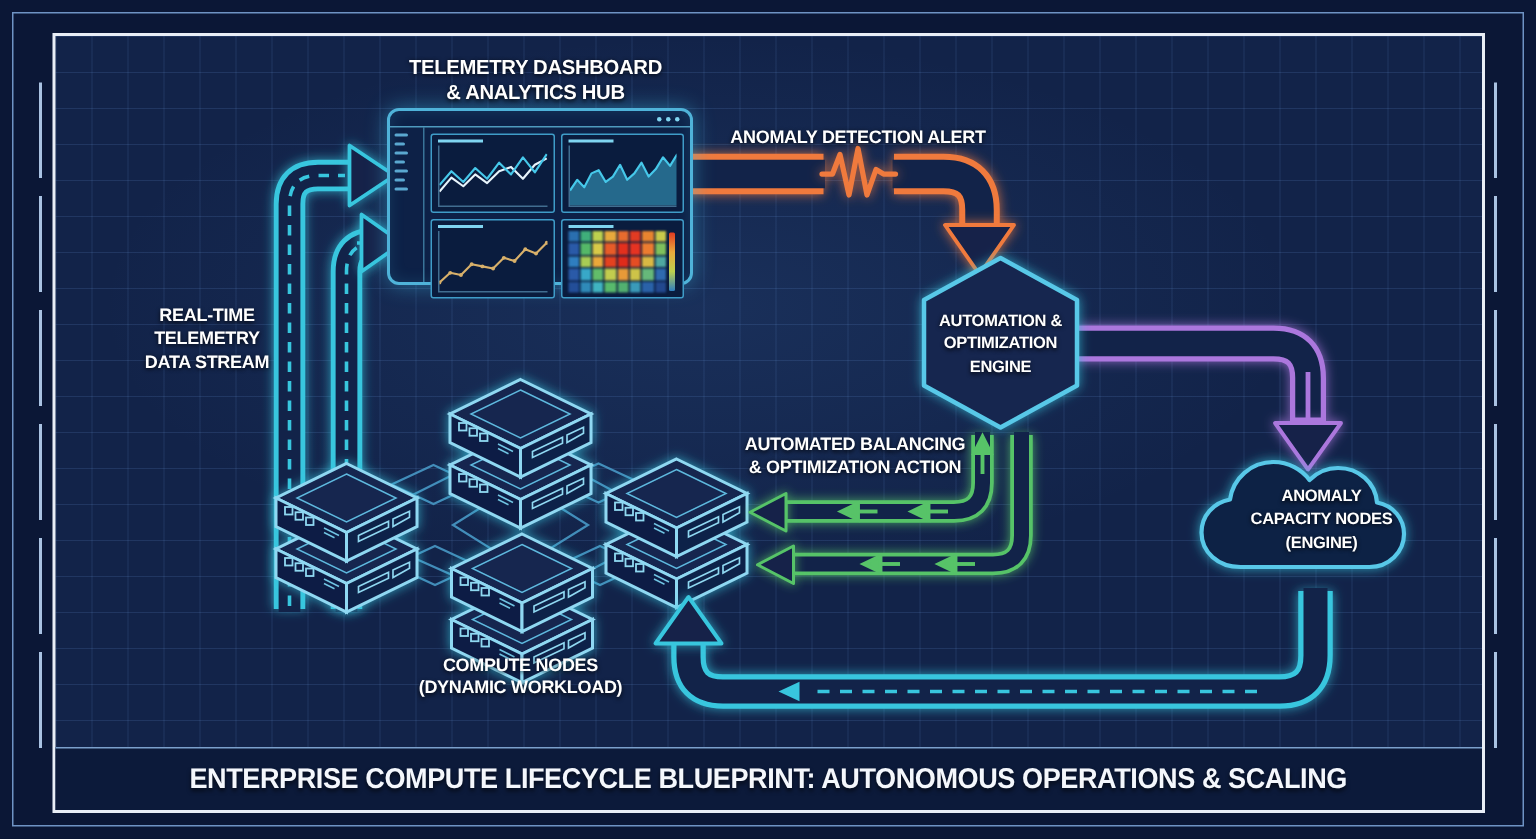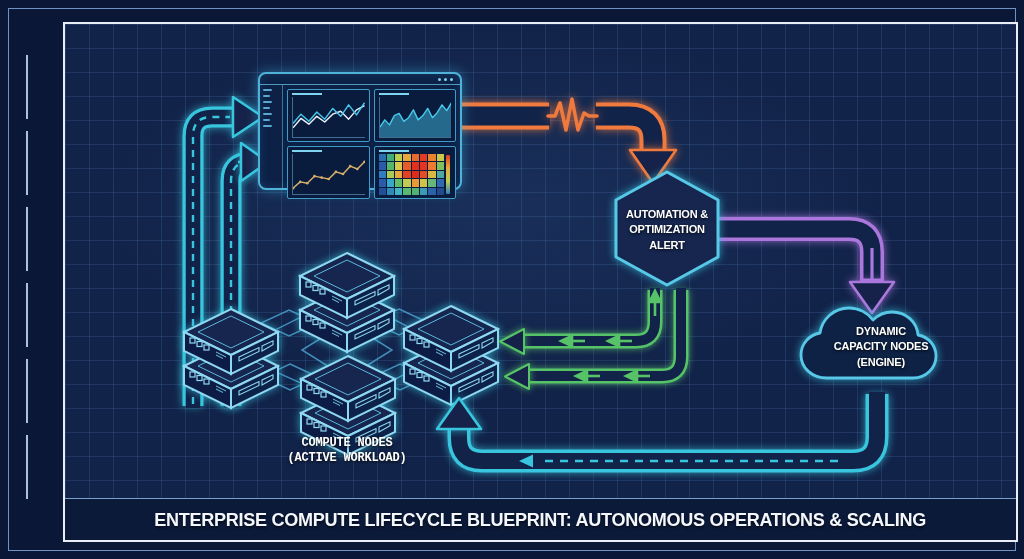--- a/index.html
+++ b/index.html
@@ -13,21 +13,21 @@
          background:repeating-linear-gradient(180deg,#a9c2e2 0 64px,transparent 64px 76px);}
   .ruler.left{left:26px;} .ruler.right{right:26px;}
   
   .frame{position:absolute;left:35px;top:22px;width:951px;height:516px;
          border:2px solid #e9eef6;
          background:
            radial-gradient(ellipse 60% 50% at 45% 35%, rgba(80,140,215,.12), transparent 70%),
            linear-gradient(to right, rgba(115,165,235,.15) 1px, transparent 1px),
            linear-gradient(to bottom, rgba(115,165,235,.15) 1px, transparent 1px),
            #122349;
-         background-size:auto,24px 24px,24px 24px,auto;margin-left:28px;}
+         background-size:auto,24px 24px,24px 24px,auto;}
   
   .title-band{position:absolute;left:0;right:0;bottom:0;height:41px;
               background:#0c1a3a;border-top:1.5px solid #7ba0cc;
               display:flex;align-items:center;justify-content:center;}
   .title-band span{color:#f4f7fc;font-weight:bold;font-size:19px;letter-spacing:-.3px;
                    transform:scaleX(.95);white-space:nowrap;
                    text-shadow:0 2px 3px rgba(0,0,0,.6);}
   svg.diagram{position:absolute;left:0;top:0;z-index:2;}
   
   .lbl{position:absolute;z-index:4;color:#fff;font-weight:bold;font-size:12px;
@@ -326,35 +326,51 @@
                 <div style="background: rgb(42, 98, 168);"></div>
                 <div style="background: rgb(34, 72, 142);"></div>
               </div>
               <div class="hmbar" style="background: linear-gradient(rgb(225, 59, 34), rgb(232, 169, 60), rgb(188, 208, 78), rgb(47, 126, 192));"></div>
             </div>
         </div>
       </div>
     </div>
   </div>
 
-
-
-
+  <div class="lbl big" style="left:357px;top:36px;">
+    <div>TELEMETRY DASHBOARD</div>
+    <div>&amp; ANALYTICS HUB</div>
+  </div>
+
+  <div class="lbl" style="left:572px;top:84px;">
+    <div>ANOMALY DETECTION ALERT</div>
+  </div>
+
+
+  <div class="lbl" style="left:138px;top:203px;">
+    <div>REAL-TIME</div>
+    <div>TELEMETRY</div>
+    <div>DATA STREAM</div>
+  </div>
 
   <div class="lbl node" style="left:667px;top:207px;">
     <div>AUTOMATION &amp;</div>
     <div>OPTIMIZATION</div>
-    <div>ALERT</div>
-  </div>
-
+    <div>ENGINE</div>
+  </div>
+
+  <div class="lbl" style="left:570px;top:289px;">
+    <div>AUTOMATED BALANCING</div>
+    <div>&amp; OPTIMIZATION ACTION</div>
+  </div>
 
   <div class="lbl node" style="left:881px;top:324px;">
-    <div>DYNAMIC</div>
+    <div>ANOMALY</div>
     <div>CAPACITY NODES</div>
     <div>(ENGINE)</div>
   </div>
 
-  <div class="lbl" style="left:347px;top:436px;font-family:Liberation Mono, monospace;">
+  <div class="lbl" style="left:347px;top:436px;">
     <div>COMPUTE NODES</div>
-    <div>(ACTIVE WORKLOAD)</div>
+    <div>(DYNAMIC WORKLOAD)</div>
   </div>
 
 </div>
 
 </body></html>

